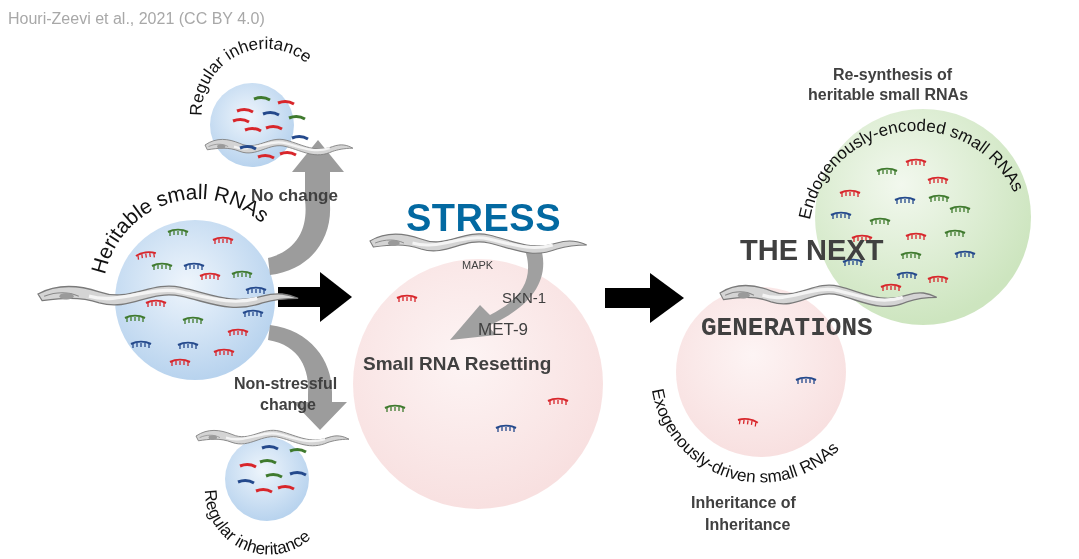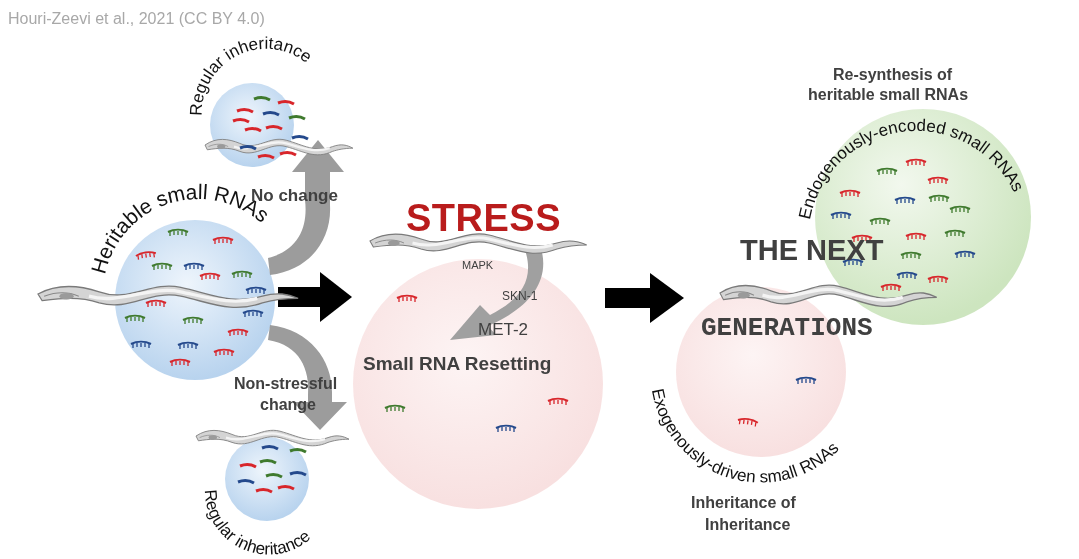--- a/index.html
+++ b/index.html
@@ -178,24 +178,24 @@
   </text>
   <text font-family="Liberation Sans, sans-serif" font-size="17" fill="#111">
     <textPath href="#arcExo" startOffset="0">Exogenously-driven small RNAs</textPath>
   </text>
 </svg>
 
 <div class="lbl bold" style="left:251px;top:186px;font-size:17px;">No change</div>
 <div class="lbl bold" style="left:234px;top:375px;font-size:16px;">Non-stressful</div>
 <div class="lbl bold" style="left:260px;top:396px;font-size:16px;">change</div>
 
-<div class="lbl bold" style="left:406px;top:197px;font-size:38px;color:#b91c1c;letter-spacing:0.5px;text-align:center;">STRESS</div>
+<div class="lbl bold" style="left:406px;top:197px;font-size:38px;color:#0369a1;letter-spacing:0.5px;text-align:center;">STRESS</div>
 <div class="lbl" style="left:462px;top:259px;font-size:11px;">MAPK</div>
-<div class="lbl" style="left:502px;top:289px;font-size:12px;">SKN-1</div>
-<div class="lbl" style="left:478px;top:320px;font-size:17px;">MET-2</div>
+<div class="lbl" style="left:502px;top:289px;font-size:15px;">SKN-1</div>
+<div class="lbl" style="left:478px;top:320px;font-size:17px;">MET-9</div>
 <div class="lbl bold" style="left:363px;top:353px;font-size:19px;">Small RNA Resetting</div>
 
 <div class="lbl bold" style="left:833px;top:66px;font-size:16px;">Re-synthesis of</div>
 <div class="lbl bold" style="left:808px;top:86px;font-size:16px;">heritable small RNAs</div>
 
 <div class="lbl bold" style="left:740px;top:234px;font-size:29px;">THE NEXT</div>
 <div class="lbl bold" style="left:701px;top:313px;font-size:26px;font-family:Liberation Mono, monospace;">GENERATIONS</div>
 
 <div class="lbl bold" style="left:691px;top:494px;font-size:16px;">Inheritance of</div>
 <div class="lbl bold" style="left:705px;top:516px;font-size:16px;">Inheritance</div>

